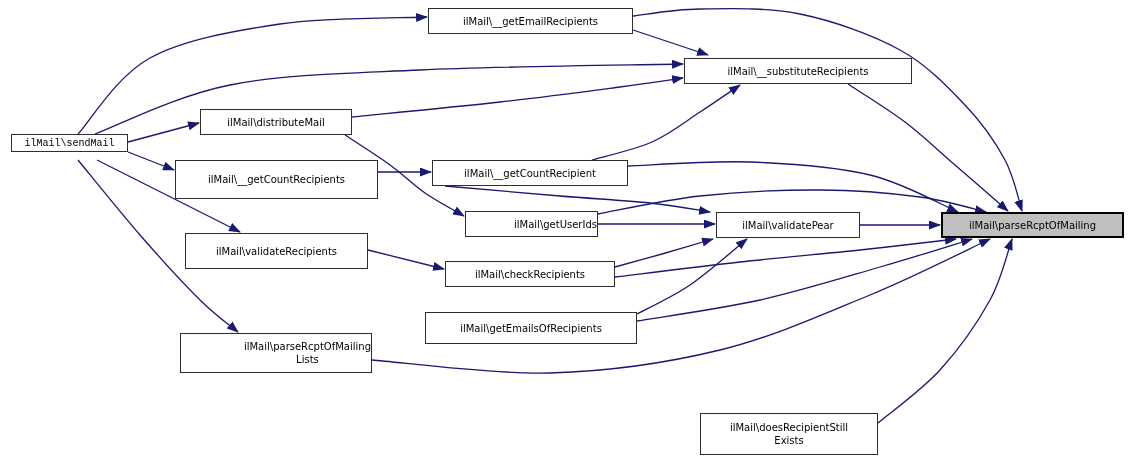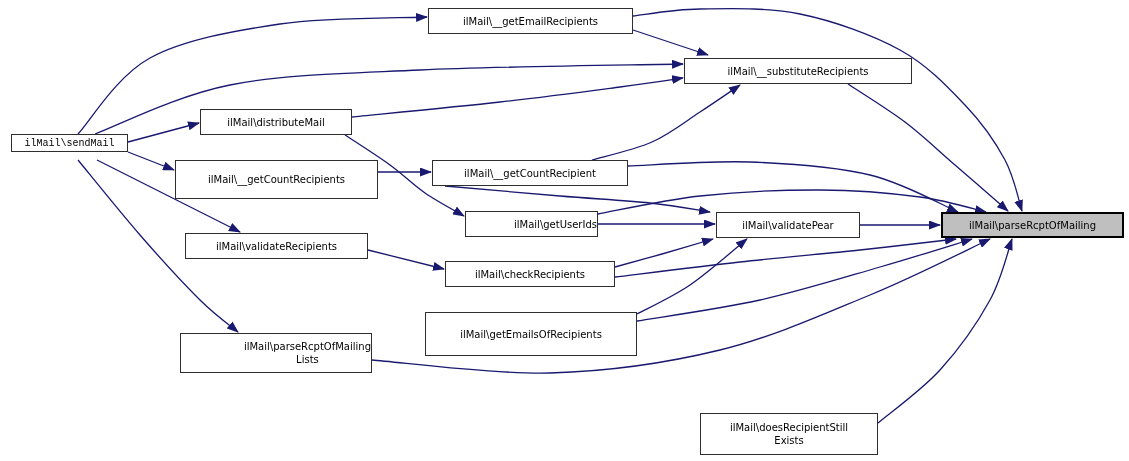--- a/index.html
+++ b/index.html
@@ -71,21 +71,21 @@
   <div>
       <div class="node" style="left: 11px; top: 134px; width: 117px; height: 18px; font-family: Liberation Mono, monospace;"><span>ilMail\sendMail</span></div>
       <div class="node" style="left: 428px; top: 8px; width: 205px; height: 26px;"><span>ilMail\__getEmailRecipients</span></div>
       <div class="node" style="left: 684px; top: 58px; width: 228px; height: 26px; justify-content: center;"><span>ilMail\__substituteRecipients</span></div>
       <div class="node" style="left: 200px; top: 109px; width: 152px; height: 26px;"><span>ilMail\distributeMail</span></div>
       <div class="node" style="left: 175px; top: 160px; width: 203px; height: 39px;"><span>ilMail\__getCountRecipients</span></div>
       <div class="node" style="left: 432px; top: 160px; width: 196px; height: 26px;"><span>ilMail\__getCountRecipient</span></div>
       <div class="node" style="left: 465px; top: 211px; width: 133px; height: 26px; justify-content: flex-end;"><span>ilMail\getUserIds</span></div>
       <div class="node" style="left: 716px; top: 212px; width: 144px; height: 26px; text-align: center;"><span>ilMail\validatePear</span></div>
       <div class="node highlighted" style="left: 941px; top: 212px; width: 183px; height: 26px;"><span>ilMail\parseRcptOfMailing</span></div>
-      <div class="node" style="left: 185px; top: 233px; width: 183px; height: 26px; justify-content: center;"><span>ilMail\validateRecipients</span></div>
+      <div class="node" style="left: 185px; top: 233px; width: 183px; height: 36px; justify-content: center;"><span>ilMail\validateRecipients</span></div>
       <div class="node" style="left: 445px; top: 261px; width: 170px; height: 26px;"><span>ilMail\checkRecipients</span></div>
-      <div class="node" style="left: 425px; top: 312px; width: 212px; height: 44px;"><span>ilMail\getEmailsOfRecipients</span></div>
+      <div class="node" style="left: 425px; top: 312px; width: 212px; height: 32px;"><span>ilMail\getEmailsOfRecipients</span></div>
       <div class="node" style="left: 180px; top: 333px; width: 192px; height: 40px; justify-content: flex-end;"><span>ilMail\parseRcptOfMailing
 Lists</span></div>
       <div class="node" style="left: 700px; top: 413px; width: 178px; height: 42px; text-align: center;"><span>ilMail\doesRecipientStill
 Exists</span></div>
     </div>
 </div>
 
 </body></html>

